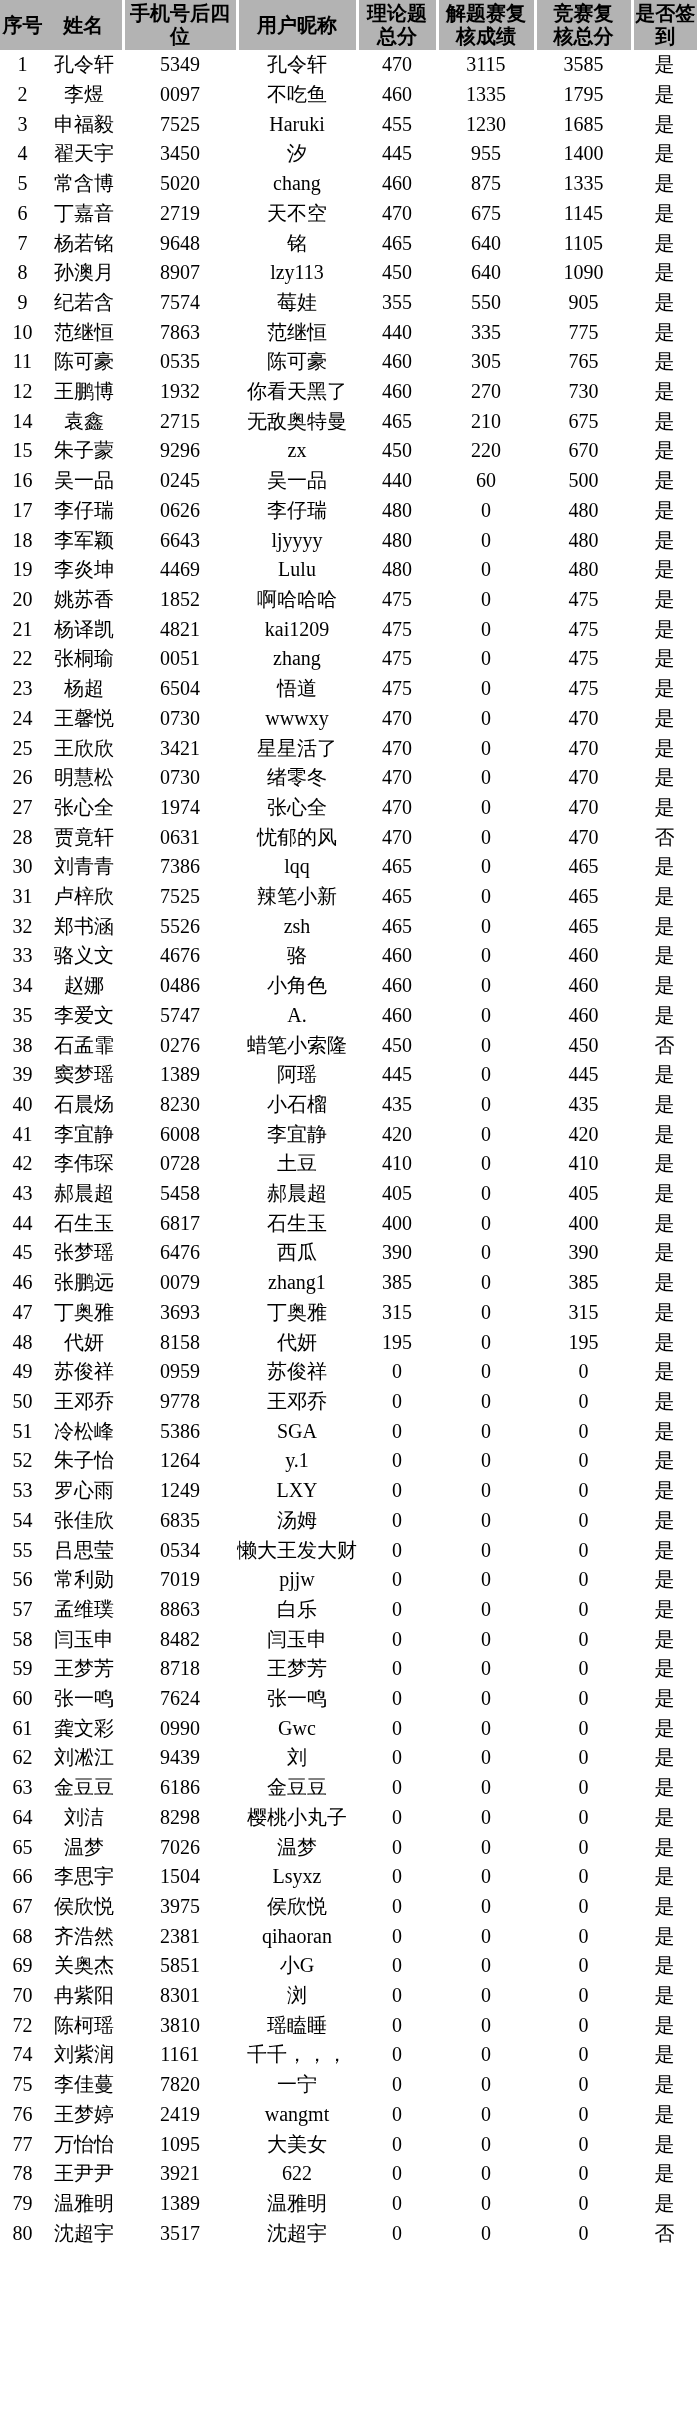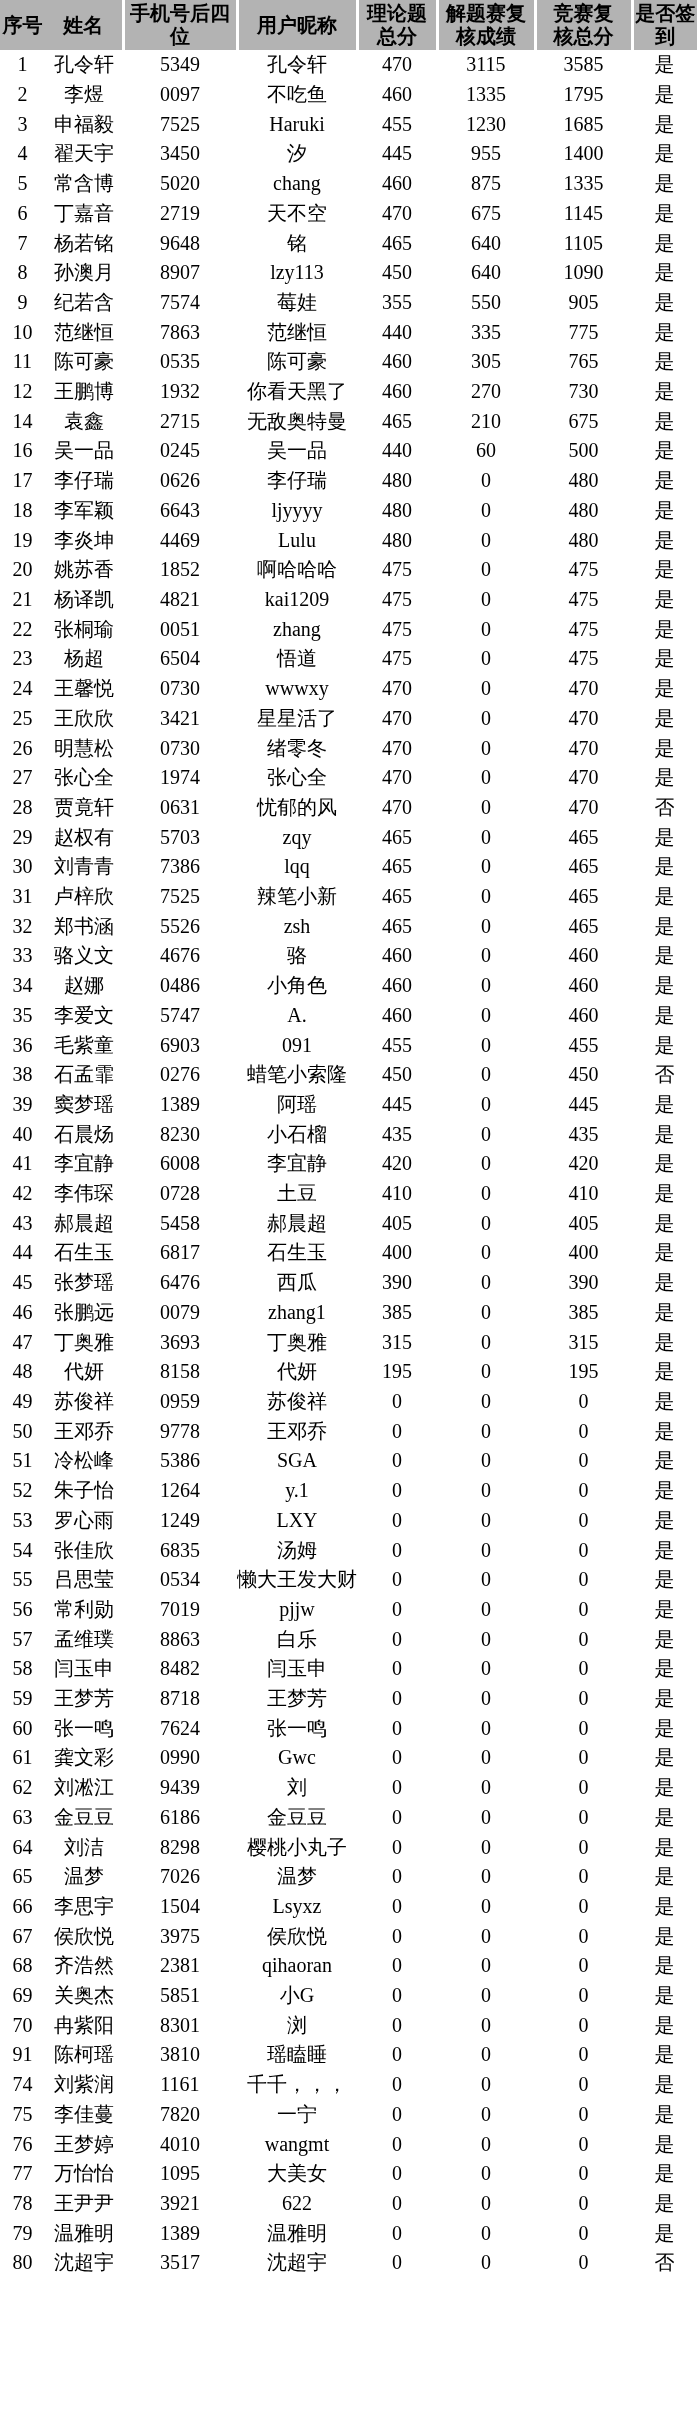--- a/index.html
+++ b/index.html
@@ -199,20 +199,30 @@
         <td>14</td>
         <td>袁鑫</td>
         <td>2715</td>
         <td>无敌奥特曼</td>
         <td>465</td>
         <td>210</td>
         <td>675</td>
         <td>是</td>
       </tr>
       <tr>
+        <td>15</td>
+        <td>朱子蒙</td>
+        <td>9296</td>
+        <td>zx</td>
+        <td>450</td>
+        <td>220</td>
+        <td>670</td>
+        <td>是</td>
+      </tr>
+      <tr>
         <td>16</td>
         <td>吴一品</td>
         <td>0245</td>
         <td>吴一品</td>
         <td>440</td>
         <td>60</td>
         <td>500</td>
         <td>是</td>
       </tr>
       <tr>
@@ -329,30 +339,20 @@
         <td>28</td>
         <td>贾竟轩</td>
         <td>0631</td>
         <td>忧郁的风</td>
         <td>470</td>
         <td>0</td>
         <td>470</td>
         <td>否</td>
       </tr>
       <tr>
-        <td>29</td>
-        <td>赵权有</td>
-        <td>5703</td>
-        <td>zqy</td>
-        <td>465</td>
-        <td>0</td>
-        <td>465</td>
-        <td>是</td>
-      </tr>
-      <tr>
         <td>30</td>
         <td>刘青青</td>
         <td>7386</td>
         <td>lqq</td>
         <td>465</td>
         <td>0</td>
         <td>465</td>
         <td>是</td>
       </tr>
       <tr>
@@ -399,30 +399,20 @@
         <td>35</td>
         <td>李爱文</td>
         <td>5747</td>
         <td>A.</td>
         <td>460</td>
         <td>0</td>
         <td>460</td>
         <td>是</td>
       </tr>
       <tr>
-        <td>36</td>
-        <td>毛紫童</td>
-        <td>6903</td>
-        <td>091</td>
-        <td>455</td>
-        <td>0</td>
-        <td>455</td>
-        <td>是</td>
-      </tr>
-      <tr>
         <td>38</td>
         <td>石孟霏</td>
         <td>0276</td>
         <td>蜡笔小索隆</td>
         <td>450</td>
         <td>0</td>
         <td>450</td>
         <td>否</td>
       </tr>
       <tr>
@@ -739,21 +729,21 @@
         <td>70</td>
         <td>冉紫阳</td>
         <td>8301</td>
         <td>浏</td>
         <td>0</td>
         <td>0</td>
         <td>0</td>
         <td>是</td>
       </tr>
       <tr>
-        <td>91</td>
+        <td>72</td>
         <td>陈柯瑶</td>
         <td>3810</td>
         <td>瑶瞌睡</td>
         <td>0</td>
         <td>0</td>
         <td>0</td>
         <td>是</td>
       </tr>
       <tr>
         <td>74</td>
@@ -771,21 +761,21 @@
         <td>7820</td>
         <td>一宁</td>
         <td>0</td>
         <td>0</td>
         <td>0</td>
         <td>是</td>
       </tr>
       <tr>
         <td>76</td>
         <td>王梦婷</td>
-        <td>4010</td>
+        <td>2419</td>
         <td>wangmt</td>
         <td>0</td>
         <td>0</td>
         <td>0</td>
         <td>是</td>
       </tr>
       <tr>
         <td>77</td>
         <td>万怡怡</td>
         <td>1095</td>

